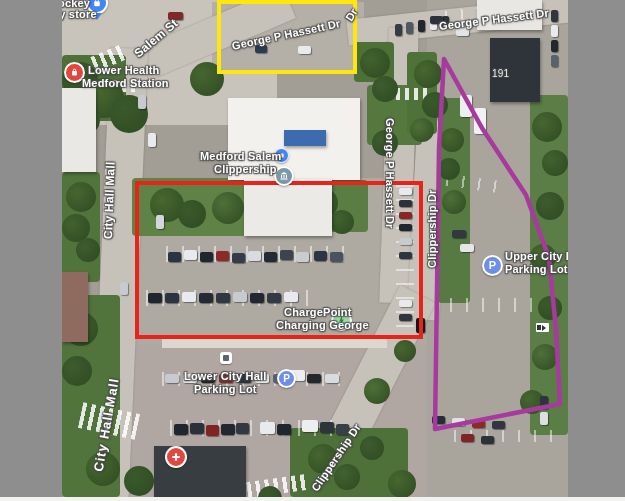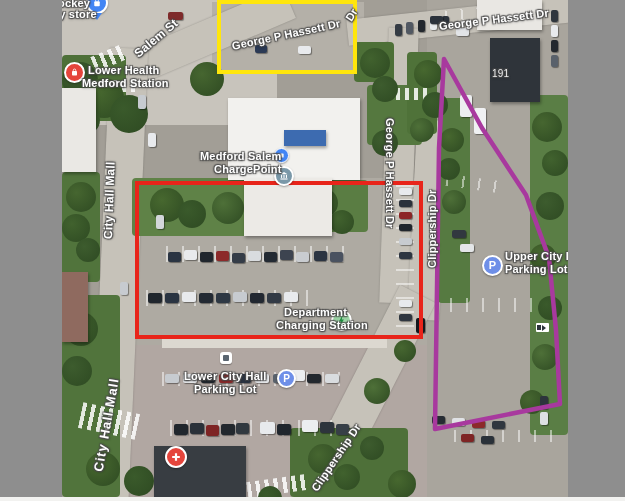--- a/index.html
+++ b/index.html
@@ -281,27 +281,27 @@
     <div class="maplabel" style="left:-4px;top:-3px;">ockey</div>
     <div class="maplabel" style="left:-6px;top:8px;">ly store</div>
     <div class="maplabel rot" style="left:74px;top:48px;font-size:12px;transform:rotate(-40deg);">Salem St</div>
     <div class="maplabel rot" style="left:170px;top:40px;transform:rotate(-12deg);">George P Hassett Dr</div>
     <div class="maplabel rot" style="left:286px;top:14px;transform:rotate(-58deg);">Dr</div>
     <div class="maplabel rot" style="left:377px;top:20px;transform:rotate(-7deg);">George P Hassett Dr</div>
     <div class="maplabel" style="left:26px;top:64px;">Lower Health</div>
     <div class="maplabel" style="left:20px;top:77px;">Medford Station</div>
     <div class="maplabel rot" style="left:46px;top:232px;font-size:12px;transform:rotate(-88deg);">City Hall Mall</div>
     <div class="maplabel" style="left:138px;top:150px;">Medford Salem</div>
-    <div class="maplabel" style="left:152px;top:163px;">ChargePoint</div>
+    <div class="maplabel" style="left:152px;top:163px;">Clippership</div>
     <div class="maplabel rot" style="left:328px;top:112px;transform:rotate(90deg);">George P Hassett Dr</div>
     <div class="maplabel rot" style="left:370px;top:262px;transform:rotate(-90deg);">Clippership Dr</div>
     <div class="maplabel" style="left:430px;top:68px;font-size:10px;font-weight:normal;color:#eeeeee;">191</div>
     <div class="maplabel" style="left:443px;top:250px;">Upper City Hall</div>
     <div class="maplabel" style="left:443px;top:263px;">Parking Lot</div>
-    <div class="maplabel" style="left:222px;top:306px;">Department</div>
-    <div class="maplabel" style="left:214px;top:319px;">Charging Station</div>
+    <div class="maplabel" style="left:222px;top:306px;">ChargePoint</div>
+    <div class="maplabel" style="left:214px;top:319px;">Charging George</div>
     <div class="maplabel" style="left:122px;top:370px;">Lower City Hall</div>
     <div class="maplabel" style="left:132px;top:383px;">Parking Lot</div>
     <div class="maplabel rot" style="left:36px;top:464px;font-size:13px;letter-spacing:1px;transform:rotate(-80deg);">City Hall Mall</div>
     <div class="maplabel rot" style="left:252px;top:484px;transform:rotate(-56deg);">Clippership Dr</div>
 
   </div>
 </div>
 
 </body></html>

